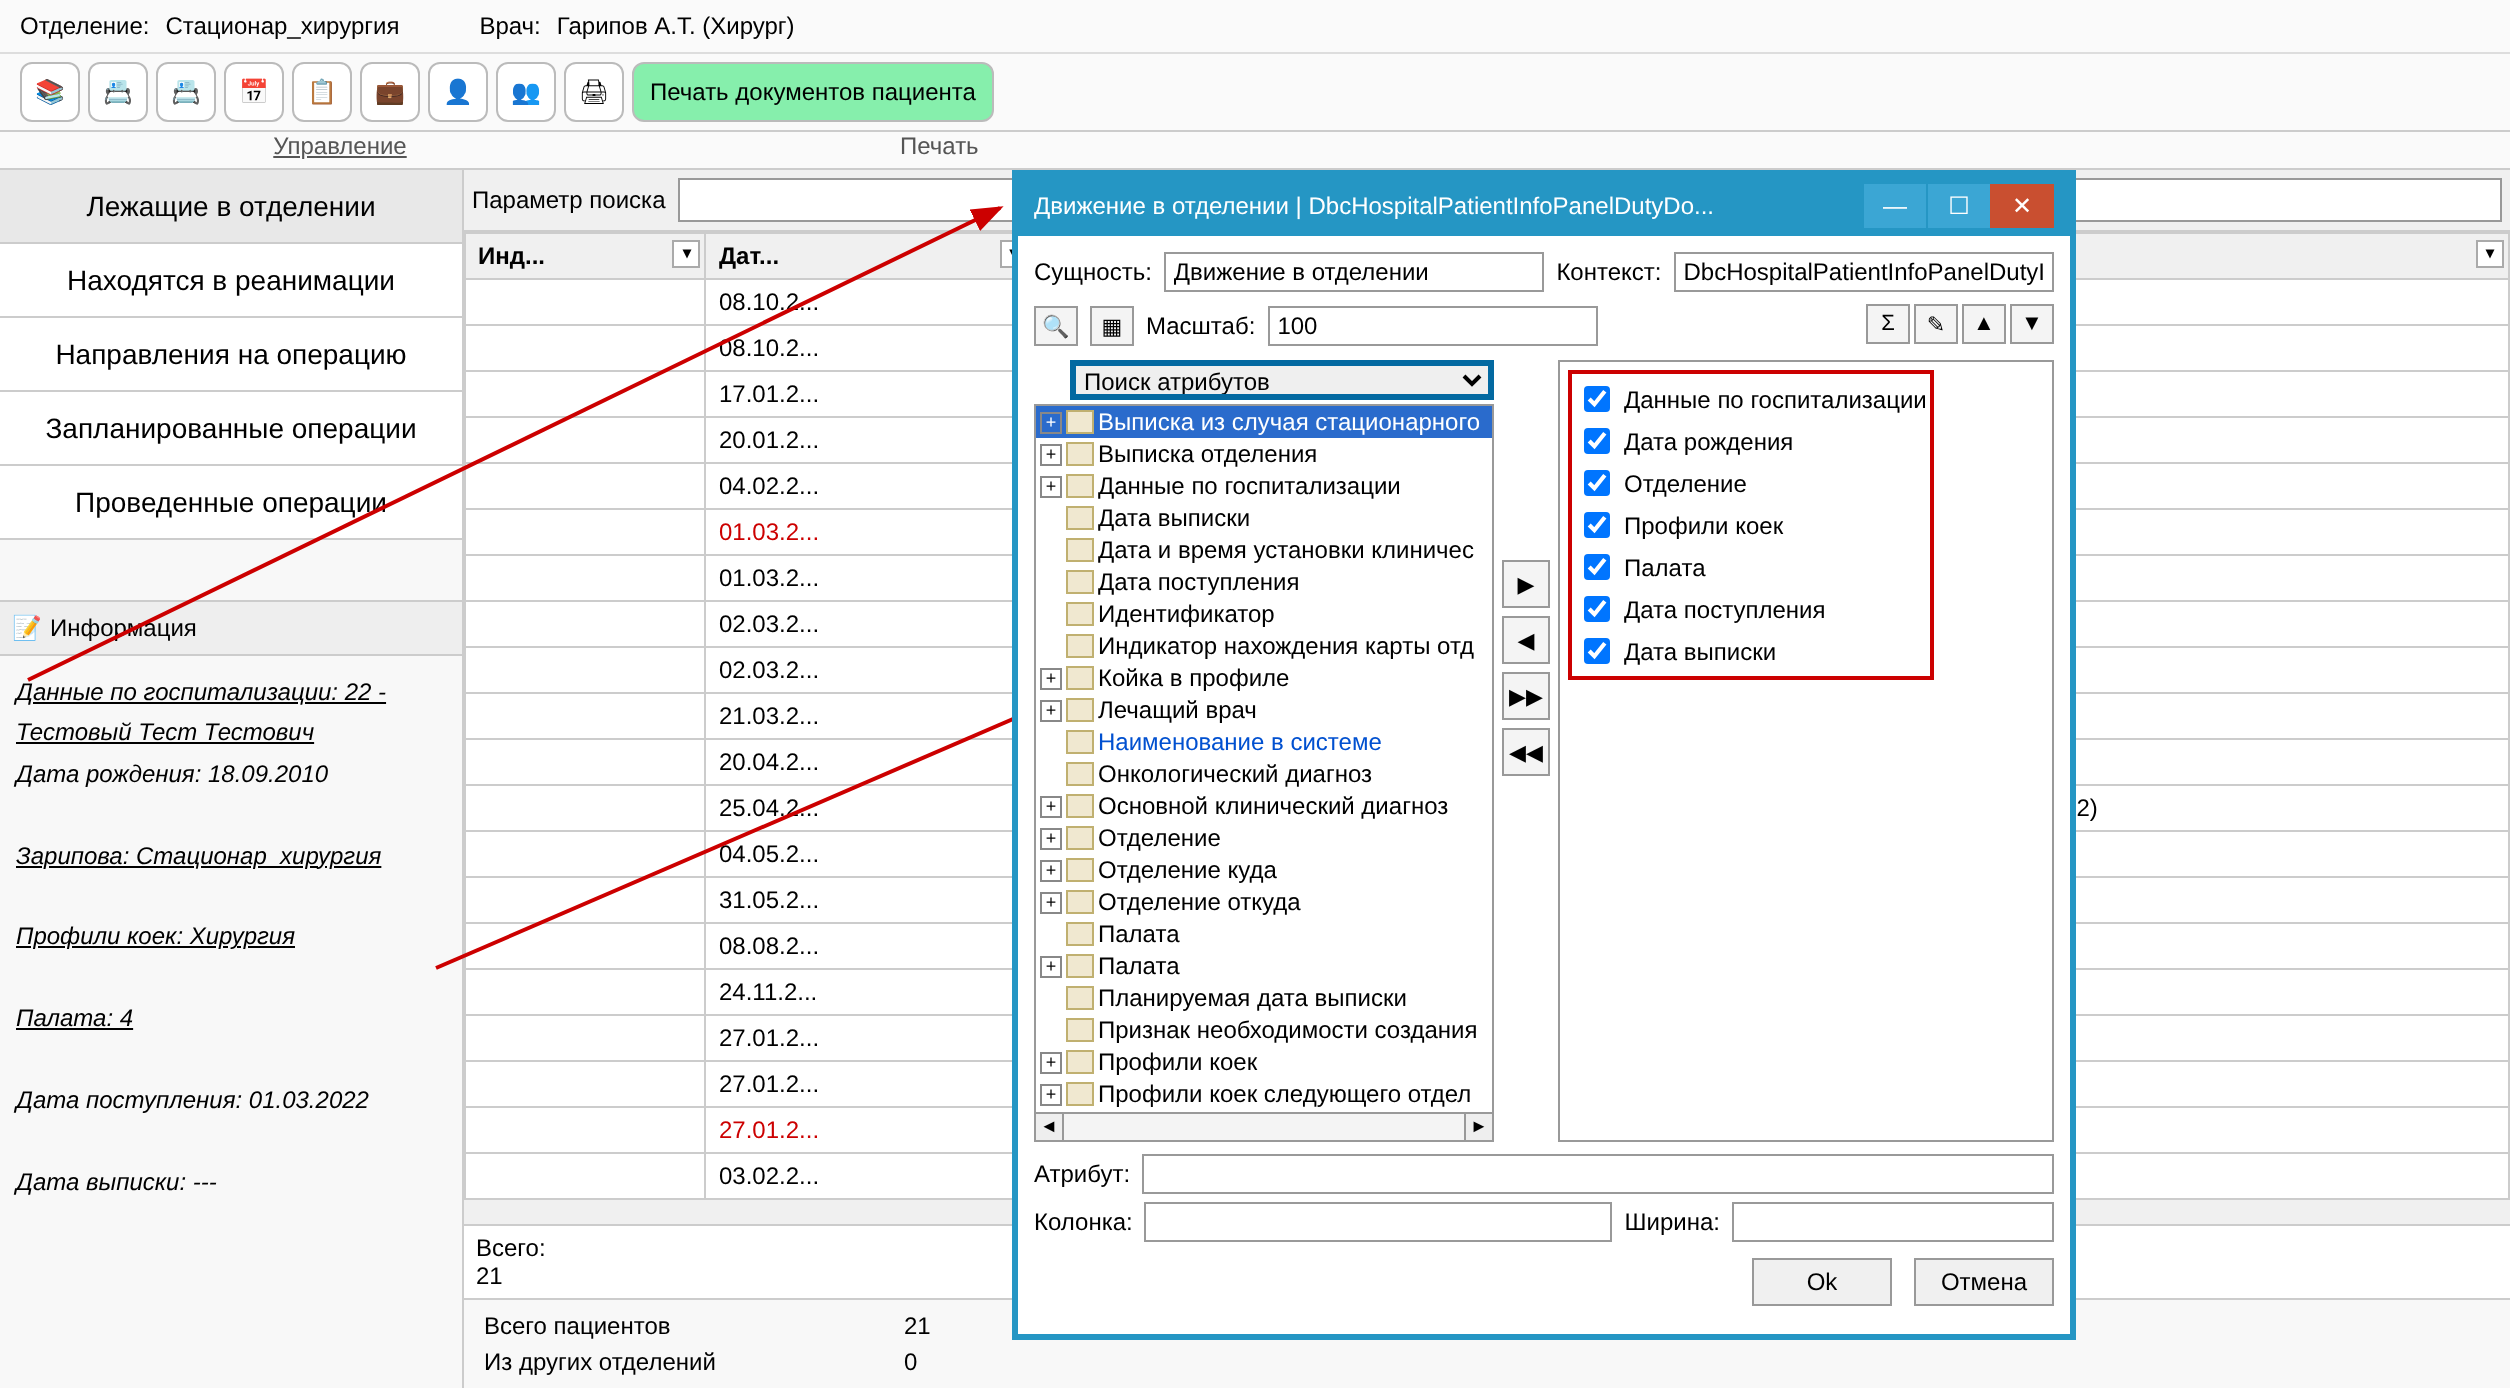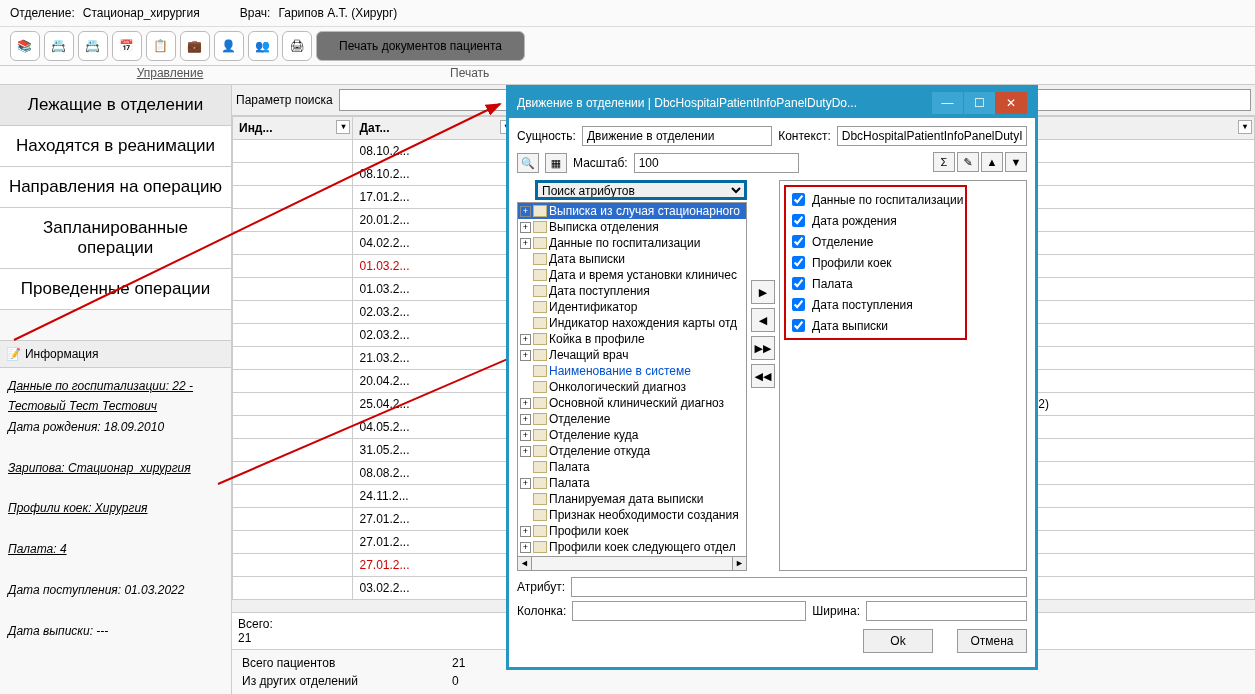--- a/index.html
+++ b/index.html
@@ -5,29 +5,29 @@
   * { box-sizing: border-box; font-family: Arial, sans-serif; font-size: 12px; }
   body { margin: 0; padding: 0; background: #f0f0f0; width: 1255px; height: 694px; overflow: hidden; position: relative; }
   
   
   .header-top { display: flex; align-items: center; padding: 6px 10px; background: #fafafa; border-bottom: 1px solid #ddd; }
   .header-top .lbl { font-weight: normal; margin-right: 8px; }
   .header-top .val { margin-right: 40px; }
   
   .toolbar-row { display: flex; align-items: center; padding: 4px 10px; background: #fafafa; border-bottom: 1px solid #ccc; }
   .tool-btn { width: 30px; height: 30px; border: 1px solid #bbb; background: #fff; border-radius: 6px; margin-right: 4px; display: flex; align-items: center; justify-content: center; }
-  .print-btn { height: 30px; padding: 0 22px; border: 1px solid #bbb; background: #737373; border-radius: 6px; display: flex; align-items: center; }
+  .print-btn { height: 30px; padding: 0 8px; border: 1px solid #bbb; background: #86efac; border-radius: 6px; display: flex; align-items: center; }
   .toolbar-labels { display: flex; padding: 0 10px 4px; background: #fafafa; font-size: 11px; color: #555; border-bottom: 1px solid #ccc; }
   .toolbar-labels .mgmt { width: 320px; text-align: center; text-decoration: underline; }
   .toolbar-labels .prnt { margin-left: 120px; }
   
   
   .main { display: flex; height: calc(100% - 85px); }
   .sidebar { width: 232px; border-right: 1px solid #ccc; background: #f8f8f8; display: flex; flex-direction: column; }
-  .side-tab { padding: 10px 6px; text-align: center; border-bottom: 1px solid #ccc; background: #fff; font-size: 17px; }
+  .side-tab { padding: 10px 6px; text-align: center; border-bottom: 1px solid #ccc; background: #fff; font-size: 14px; }
   .side-tab.active { background: #e8e8e8; }
   .info-head { display:flex; align-items:center; gap:4px; padding: 6px; border-top: 1px solid #ccc; border-bottom: 1px solid #ccc; background: #eee; margin-top: 30px; }
   .info-body { padding: 8px; font-size: 12px; line-height: 1.7; font-style: italic; }
   .info-body .u { text-decoration: underline; }
   
   .content { flex: 1; display: flex; flex-direction: column; overflow: hidden; }
   .search-row { display: flex; align-items: center; padding: 4px; border-bottom: 1px solid #ccc; }
   .search-row .slbl { margin-right: 6px; }
   .search-row input { flex: 1; height: 22px; border: 1px solid #999; }
   
@@ -78,21 +78,21 @@
   .right-tools { display: flex; gap: 2px; margin-bottom: 2px; justify-content:flex-end;}
   .right-tools .tb { width: 22px; height: 20px; border: 1px solid #999; background: #f4f4f4; display:flex;align-items:center;justify-content:center;font-size:11px;}
   .right-list { flex:1; border: 1px solid #999; background: #fff; padding: 4px; font-size: 12px; }
   .chk-row { display: flex; align-items: center; gap: 4px; padding: 1px 0; }
   .chk-row input { width: 13px; height: 13px; }
   .red-box { border: 2px solid #c00; padding: 2px; width: fit-content; }
   
   .dlg-bottom { padding: 6px 0; }
   .dlg-bottom .frow { display: flex; align-items: center; gap: 6px; margin-bottom: 4px; }
   .dlg-bottom .frow input { flex: 1; height: 20px; border: 1px solid #999; }
-  .dlg-bottom .btnrow { display: flex; justify-content: flex-end; gap: 24px; padding-top: 4px; }
+  .dlg-bottom .btnrow { display: flex; justify-content: flex-end; gap: 11px; padding-top: 4px; }
   .dlg-bottom button { width: 70px; height: 24px; border: 1px solid #999; background: #f0f0f0; }
   
   .small-tool { width:22px; height:20px; border:1px solid #999; background:#f4f4f4; display:inline-flex;align-items:center;justify-content:center;font-size:11px;}
 </style>
 </head>
 <body>
 
 <div class="header-top">
   <span class="lbl">Отделение:</span>
   <span class="val">Стационар_хирургия</span>

